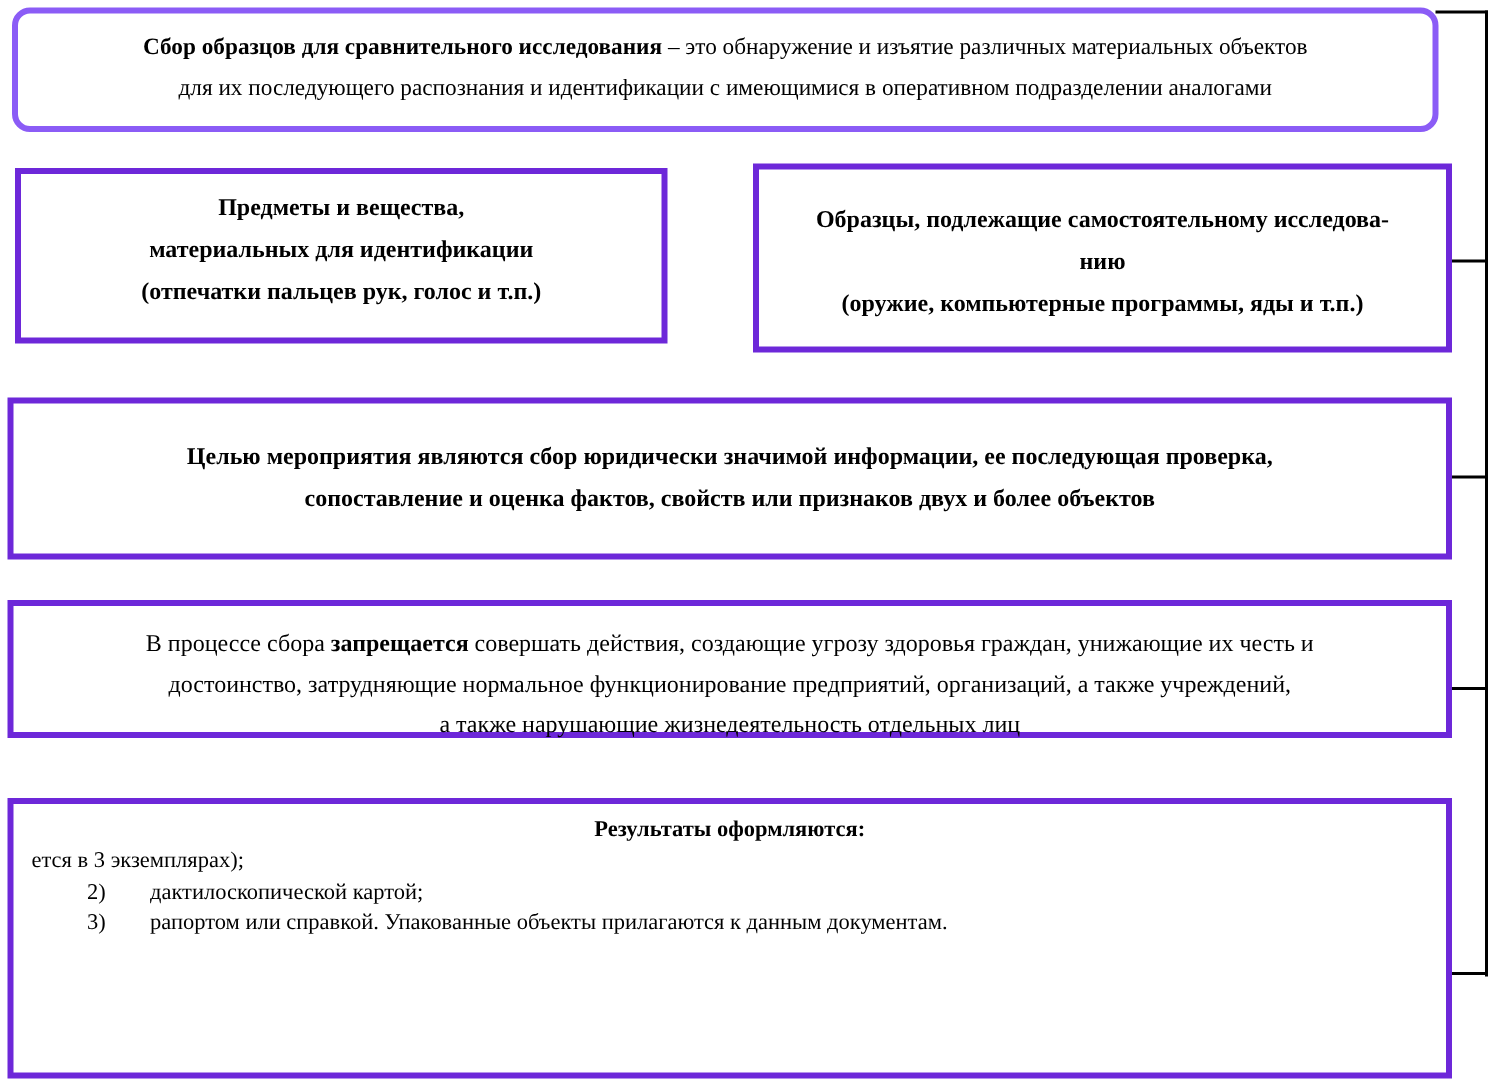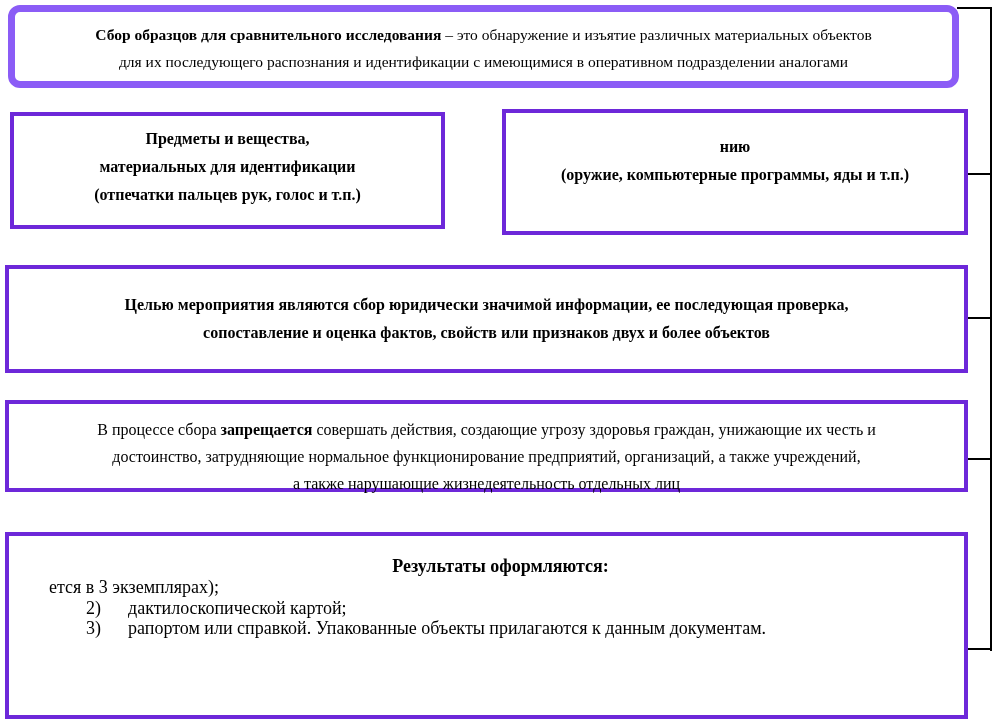--- a/index.html
+++ b/index.html
@@ -16,21 +16,21 @@
     color: #000000;
     overflow: hidden;
   }
   .box {
     position: absolute;
     background: #ffffff;
     border: 4px solid #6d28d9;
     box-sizing: border-box;
   }
   .box-thick {
-    border: 7px solid #8b5cf6;
+    border: 4px solid #8b5cf6;
     border-radius: 12px;
   }
   .line {
     text-align: center;
     white-space: nowrap;
   }
   .bold { font-weight: bold; }
 
   
   #def-box { left: 8px; top: 5px; width: 951px; height: 83px; }
@@ -47,21 +47,21 @@
   
   #goal-box { left: 5px; top: 265px; width: 963px; height: 108px; }
   #goal-box .inner { padding-top: 22px; font-size: 16px; line-height: 28px; font-weight: bold; }
 
   
   #proh-box { left: 5px; top: 400px; width: 963px; height: 92px; }
   #proh-box .inner { padding-top: 12px; font-size: 16px; line-height: 27px; }
 
   
   #res-box { left: 5px; top: 532px; width: 963px; height: 187px; }
-  #res-box .inner { padding-top: 19px; font-size: 18px; margin-left: 28px; }
+  #res-box .inner { padding-top: 6px; font-size: 15px; }
   #res-box .heading { text-align: center; font-weight: bold; line-height: 22px; white-space: nowrap; }
   .b5-line {
     text-align: left;
     white-space: nowrap;
     line-height: 20.5px;
     padding-left: 12px;
   }
   .b5-line.indent { padding-left: 49px; }
   .b5-marker { display: inline-block; width: 42px; }
 
@@ -94,20 +94,21 @@
   <div class="box" id="items-box">
     <div class="inner">
       <div class="line">Предметы и вещества,</div>
       <div class="line">материальных для идентификации</div>
       <div class="line">(отпечатки пальцев рук, голос и т.п.)</div>
     </div>
   </div>
 
   <div class="box" id="samples-box">
     <div class="inner">
+      <div class="line">Образцы, подлежащие самостоятельному исследова-</div>
       <div class="line">нию</div>
       <div class="line">(оружие, компьютерные программы, яды и т.п.)</div>
     </div>
   </div>
 
   <div class="box" id="goal-box">
     <div class="inner">
       <div class="line">Целью мероприятия являются сбор юридически значимой информации, ее последующая проверка,</div>
       <div class="line">сопоставление и оценка фактов, свойств или признаков двух и более объектов</div>
     </div>

